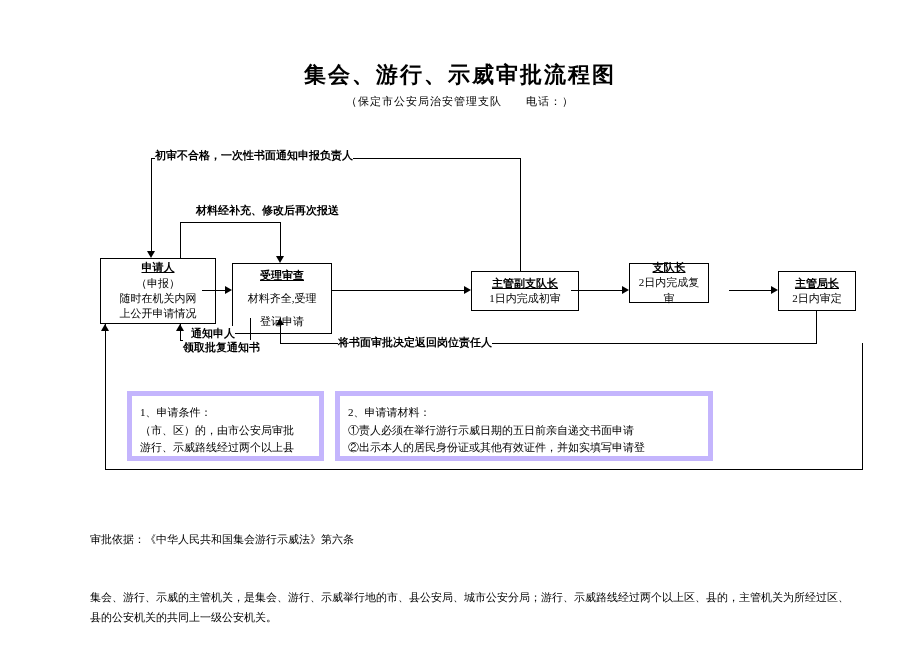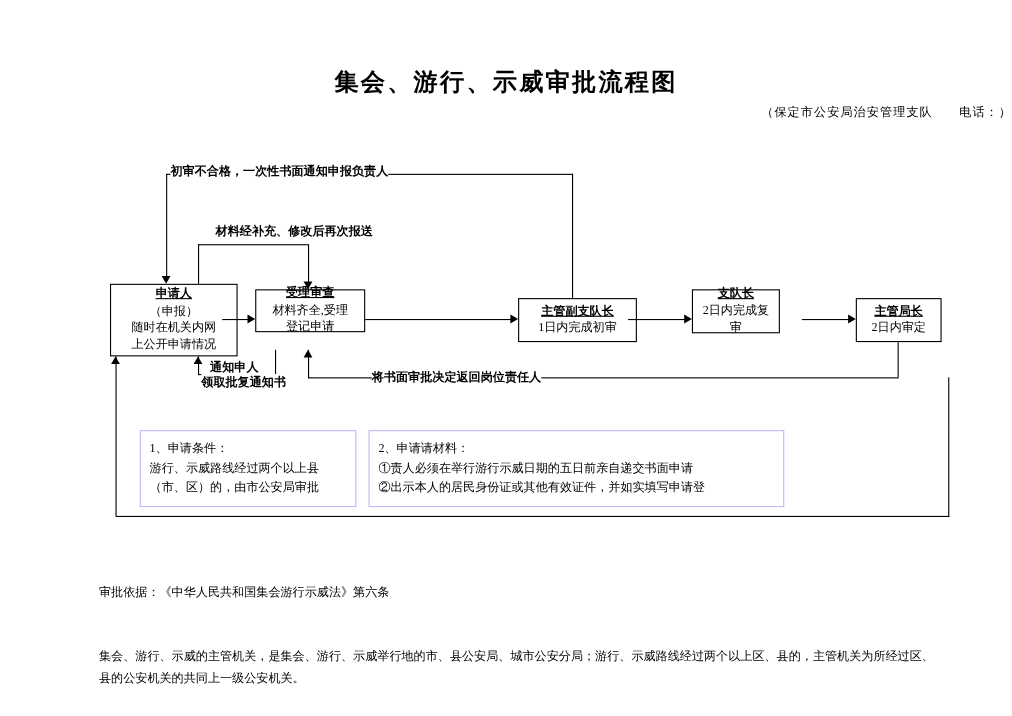--- a/index.html
+++ b/index.html
@@ -1,43 +1,43 @@
 <!DOCTYPE html>
 <html><head>
   <meta charset="utf-8">
   <style>
     * { box-sizing: border-box; margin: 0; padding: 0; }
     body { width: 920px; height: 651px; background: #fff; font-family: "SimSun", "宋体", serif; color: #000; position: relative; }
     .title { text-align: center; font-size: 22px; font-weight: bold; margin-top: 60px; letter-spacing: 2px; }
-    .subtitle { text-align: right; font-size: 11px; margin-top: 4px; letter-spacing: 1px; font-family: Liberation Serif, serif; }
+    .subtitle { text-align: center; font-size: 11px; margin-top: 4px; letter-spacing: 1px; font-family: Liberation Serif, serif; }
     .box { position: absolute; border: 1px solid #000; background: #fff; text-align: center; font-size: 11px; display: flex; flex-direction: column; justify-content: center; align-items: center; padding: 4px; line-height: 1.4; }
     .box .underline { text-decoration: underline; font-weight: bold; }
     .label { position: absolute; font-size: 11px; background: #fff; white-space: nowrap; font-weight: bold; }
     .footer-text { position: absolute; font-size: 11px; line-height: 1.8; }
     .hline { position: absolute; height: 1px; background: #000; }
     .vline { position: absolute; width: 1px; background: #000; }
     .arrow-right { position: absolute; width: 0; height: 0; border-top: 4px solid transparent; border-bottom: 4px solid transparent; border-left: 7px solid #000; }
     .arrow-down { position: absolute; width: 0; height: 0; border-left: 4px solid transparent; border-right: 4px solid transparent; border-top: 7px solid #000; }
     .arrow-up { position: absolute; width: 0; height: 0; border-left: 4px solid transparent; border-right: 4px solid transparent; border-bottom: 7px solid #000; }
-    .info-box { position: absolute; border: 1px solid #c4b5fd; font-size: 11px; padding: 8px; line-height: 1.6; }
+    .info-box { position: absolute; border: 5px solid #c4b5fd; font-size: 11px; padding: 8px; line-height: 1.6; }
   </style>
 </head>
 <body>
 
 <div class="title">集会、游行、示威审批流程图</div>
 <div class="subtitle">（保定市公安局治安管理支队　　电话：）</div>
 
 <div class="box" style="left:100px; top:258px; width:116px; height:66px;">
   <span class="underline">申请人</span>
   <span>（申报）</span>
   <span>随时在机关内网</span>
   <span>上公开申请情况</span>
 </div>
 
-<div class="box" style="left:232px; top:263px; width:100px; height:39px;">
+<div class="box" style="left:232px; top:263px; width:100px; height:71px;justify-content:space-between;">
   <span class="underline">受理审查</span>
   <span>材料齐全,受理</span>
   <span>登记申请</span>
 </div>
 
 <div class="box" style="left:471px; top:271px; width:108px; height:40px;">
   <span class="underline">主管副支队长</span>
   <span>1日内完成初审</span>
 </div>
 
@@ -90,22 +90,22 @@
 <div class="label" style="left:191px; top:326px;">通知申人</div>
 <div class="label" style="left:183px; top:340px;">领取批复通知书</div>
 
 <div class="vline" style="left:105px; top:324px; height:145px;"></div>
 <div class="hline" style="left:105px; top:469px; width:758px;"></div>
 <div class="vline" style="left:862px; top:391px; height:79px;"></div>
 <div class="arrow-up" style="left:101px; top:324px;"></div>
 
 <div class="info-box" style="left:127px; top:391px; width:197px; height:70px;">
   <div>1、申请条件：</div>
+  <div>（市、区）的，由市公安局审批</div>
   <div>游行、示威路线经过两个以上县</div>
-  <div>（市、区）的，由市公安局审批</div>
 </div>
 
 <div class="info-box" style="left:335px; top:391px; width:378px; height:70px;">
   <div>2、申请请材料：</div>
   <div>①责人必须在举行游行示威日期的五日前亲自递交书面申请</div>
   <div>②出示本人的居民身份证或其他有效证件，并如实填写申请登</div>
 </div>
 
 <div class="footer-text" style="left:90px; top:530px;">审批依据：《中华人民共和国集会游行示威法》第六条</div>
 <div class="footer-text" style="left:90px; top:556px; width:760px;margin-top:32px;">集会、游行、示威的主管机关，是集会、游行、示威举行地的市、县公安局、城市公安分局；游行、示威路线经过两个以上区、县的，主管机关为所经过区、县的公安机关的共同上一级公安机关。</div>

